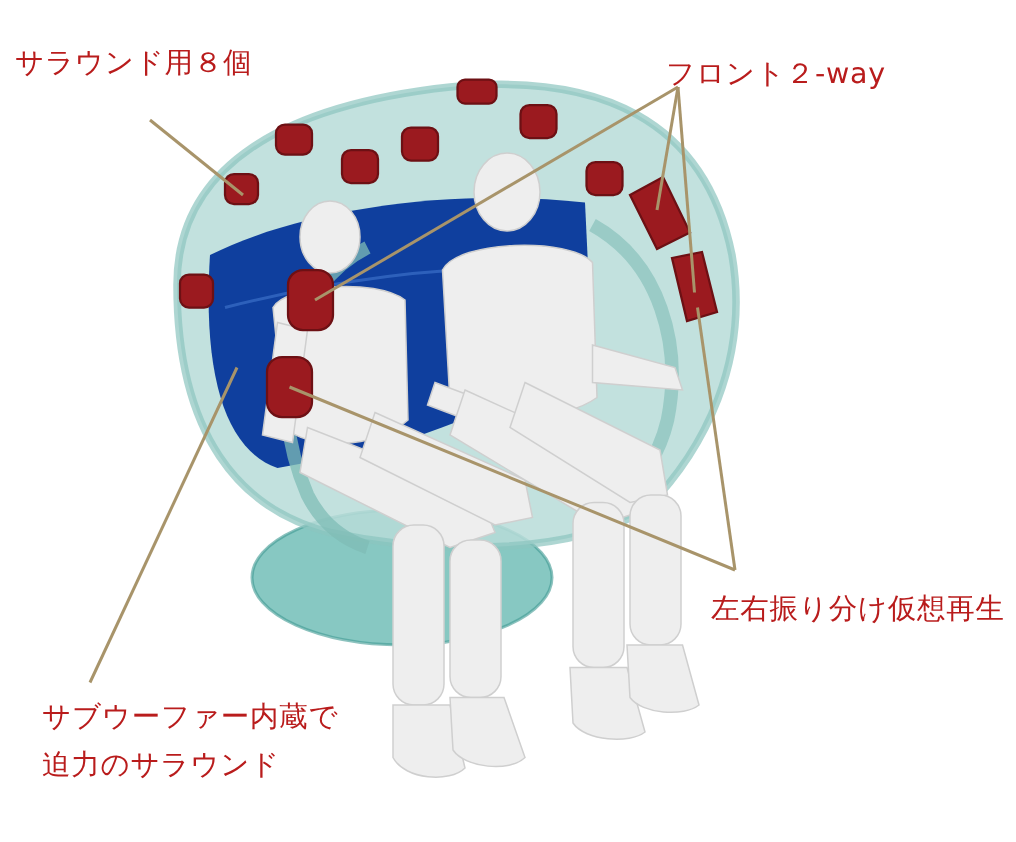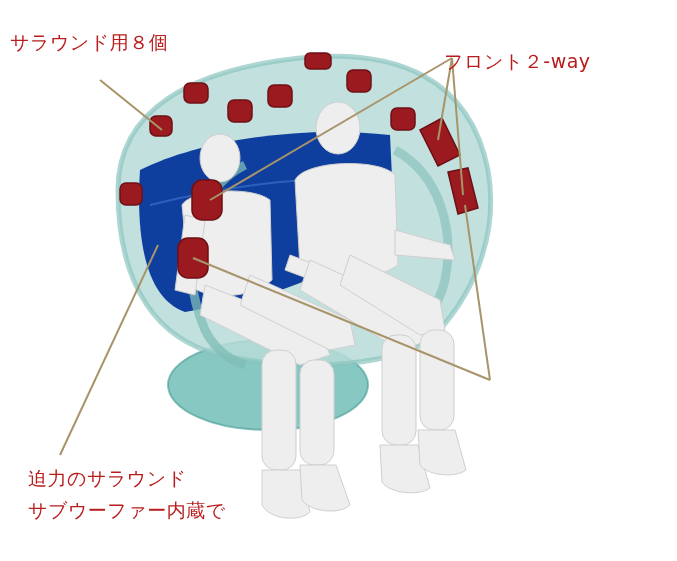--- a/index.html
+++ b/index.html
@@ -1,20 +1,20 @@
 <!DOCTYPE html>
 <html><head>
 <meta charset="utf-8">
 <style>
   html,body{margin:0;padding:0;background:#ffffff;}
   body{width:677px;height:561px;position:relative;overflow:hidden;font-family:"DejaVu Sans","Liberation Sans",sans-serif;}
   #stage{position:absolute;left:0;top:0;width:677px;height:561px;}
   .label{position:absolute;color:#b91c1c;font-size:19px;line-height:32px;white-space:nowrap;letter-spacing:0.5px;}
   #lbl-surround{left:10px;top:26px;}
-  #lbl-front{left:444px;top:45px;}
+  #lbl-front{left:444px;top:33px;}
   #lbl-center{left:474px;top:390px;}
   #lbl-sub{left:28px;top:462px;}
 </style>
 </head>
 <body>
 
 <svg id="stage" width="677" height="561" viewBox="0 0 677 561" xmlns="http://www.w3.org/2000/svg">
 
   <ellipse cx="268" cy="385" rx="100" ry="45" fill="#5fb5ad" opacity="0.75"></ellipse>
   <ellipse cx="268" cy="385" rx="100" ry="45" fill="none" stroke="#3f9a92" stroke-width="2" opacity="0.6"></ellipse>
@@ -85,17 +85,18 @@
   </g>
 </svg>
 
 <div class="label" id="lbl-surround">
   <span>サラウンド用８個</span>
 </div>
 <div class="label" id="lbl-front">
   <span>フロント２-way</span>
 </div>
 <div class="label" id="lbl-center">
+  <div>左右振り分け仮想再生</div>
 </div>
 <div class="label" id="lbl-sub">
+  <div>サブウーファー内蔵で</div>
   <div>迫力のサラウンド</div>
-  <div>サブウーファー内蔵で</div>
 </div>
 
 </body></html>

